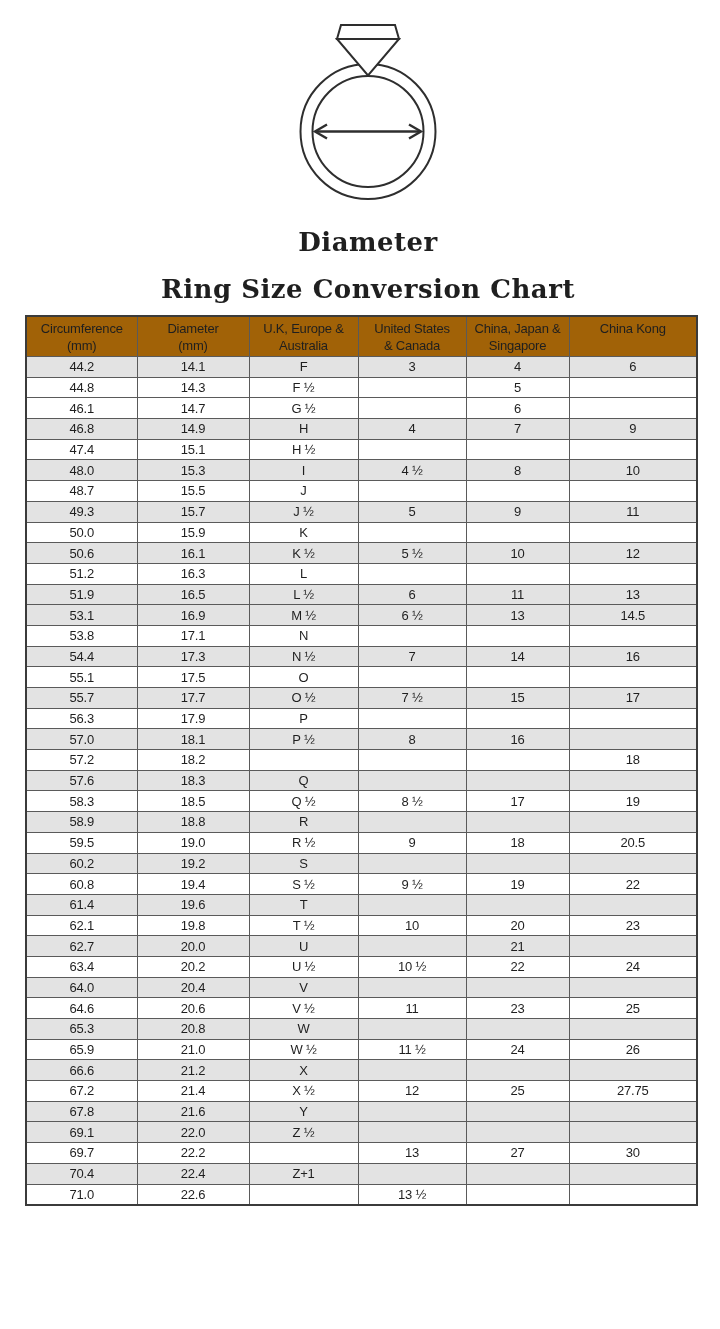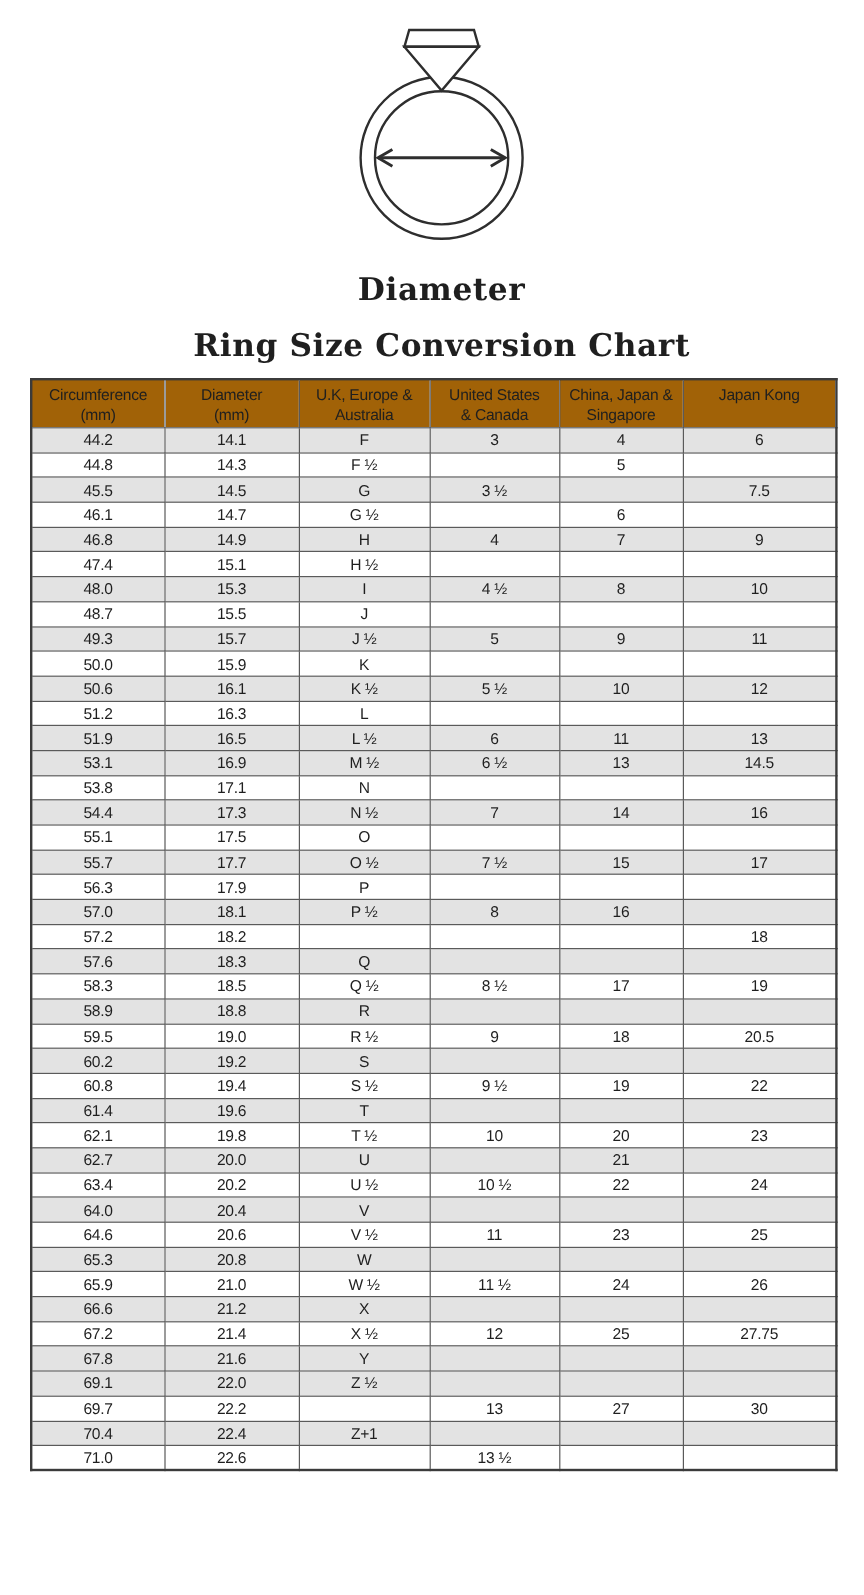--- a/index.html
+++ b/index.html
@@ -124,21 +124,21 @@
         </th>
         <th>
           <span class="hline">United States</span>
           <span class="hline">&amp; Canada</span>
         </th>
         <th>
           <span class="hline">China, Japan &amp;</span>
           <span class="hline">Singapore</span>
         </th>
         <th>
-          <span class="hline">Japan Kong</span>
+          <span class="hline">China Kong</span>
           <span class="hline"></span>
         </th>
       </tr>
     </thead>
     <tbody>
         <tr class="shaded">
           <td>44.2</td>
           <td>14.1</td>
           <td>F</td>
           <td>3</td>
@@ -146,28 +146,20 @@
           <td>6</td>
         </tr>
         <tr>
           <td>44.8</td>
           <td>14.3</td>
           <td>F ½</td>
           <td></td>
           <td>5</td>
           <td></td>
         </tr>
-        <tr class="shaded">
-          <td>45.5</td>
-          <td>14.5</td>
-          <td>G</td>
-          <td>3 ½</td>
-          <td></td>
-          <td>7.5</td>
-        </tr>
         <tr>
           <td>46.1</td>
           <td>14.7</td>
           <td>G ½</td>
           <td></td>
           <td>6</td>
           <td></td>
         </tr>
         <tr class="shaded">
           <td>46.8</td>

